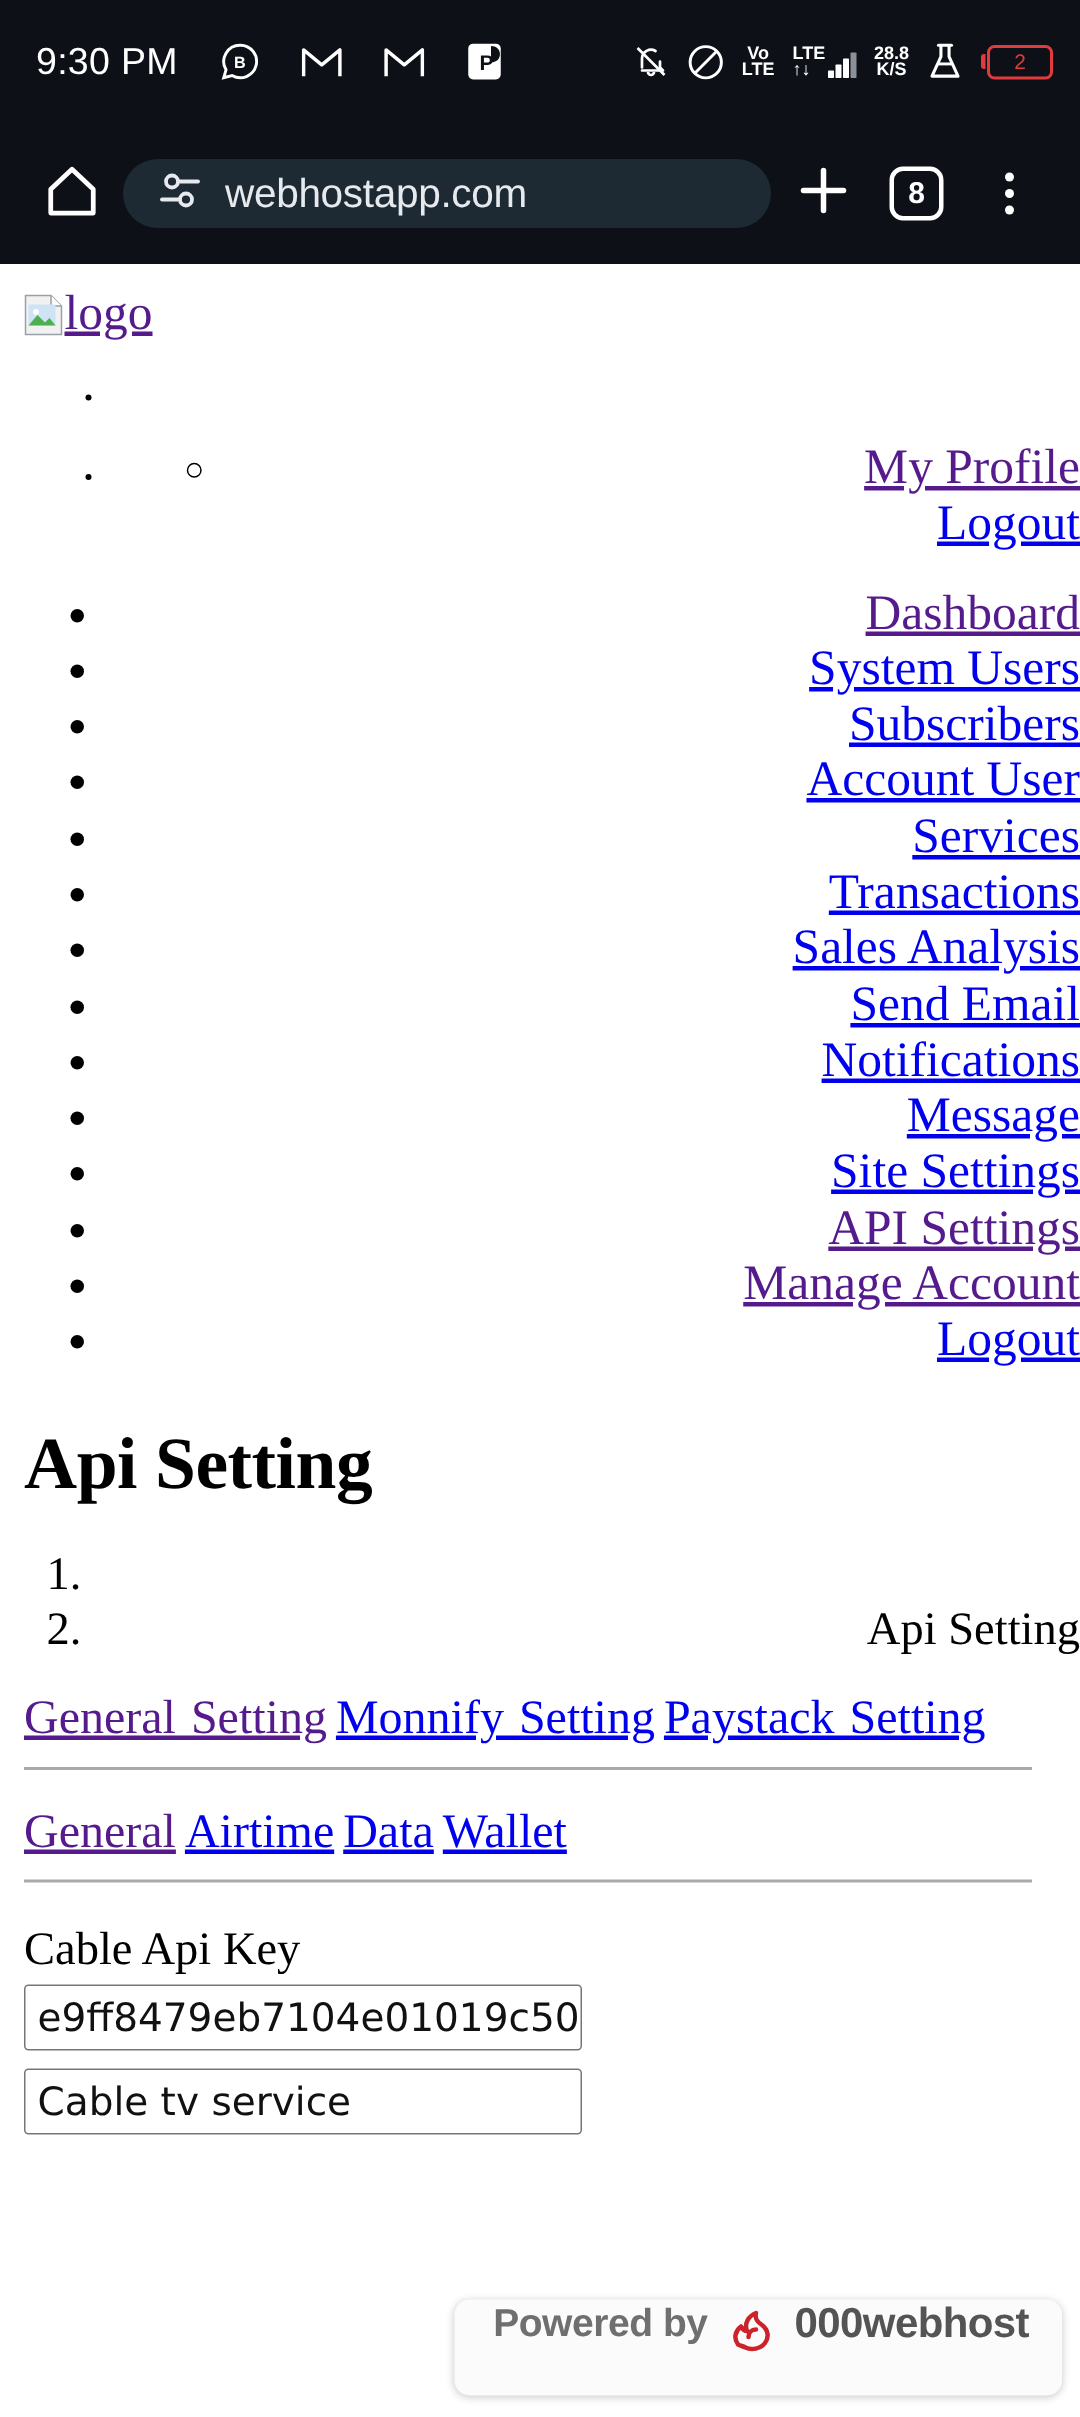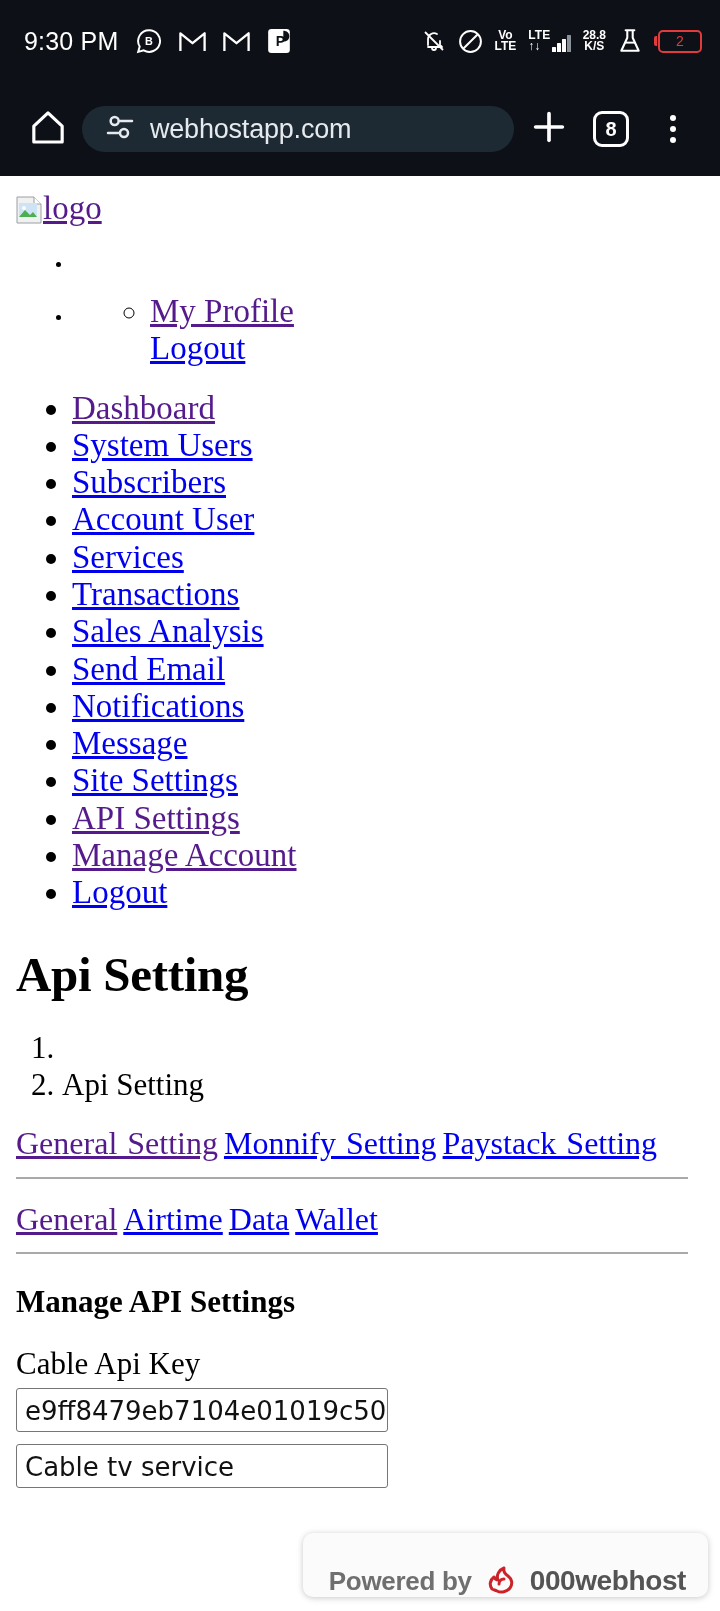--- a/index.html
+++ b/index.html
@@ -16,21 +16,21 @@
     position: relative;
     height: 82px;
     background: #0d1117;
     display: flex;
     align-items: center;
     justify-content: space-between;
     padding: 0 18px 0 24px;
     color: #ffffff;
     font-family: "Liberation Sans", sans-serif;
   }
-  .sb-left { display: flex; align-items: center; gap: 17px; }
+  .sb-left { display: flex; align-items: center; gap: 28px; }
   .sb-right { display: flex; align-items: center; gap: 12px; justify-content: space-between; }
   .sb-clock { font-size: 25px; font-weight: 400; letter-spacing: .2px; }
   .sb-ico { display: inline-flex; align-items: center; justify-content: center; }
 
   .icon-volte { font-size: 12px; line-height: 11px; font-weight: 700; text-align: center; }
   .icon-lte-wrap { display: flex; align-items: flex-end; gap: 2px; }
   .icon-lte-txt { font-size: 12px; line-height: 11px; font-weight: 700; text-align: left; }
   .bars { display: flex; align-items: flex-end; gap: 1.5px; height: 17px; }
   .bars i { display: block; width: 3.5px; background: #fff; border-radius: .5px; }
   .bars i:nth-child(1) { height: 5px; }
@@ -105,21 +105,21 @@
   a.visited { color: #551a8b; }
 
   .logo-line { padding: 14px 0 0 16px; font-size: 32px; }
   .broken-img {
     display: inline-block; width: 26px; height: 28px;
     vertical-align: -5px; margin-right: 1px;
     position: relative;
   }
   .logo-link { font-size: 33px; }
 
-  ul, ol { margin: 0; padding: 0; }
+  ul, ol { margin: 0; padding: 0; text-align: right; }
   .top-ul { list-style: disc; margin: 28px 0 0 0; padding-left: 72px; }
   .top-ul > li { margin: 0; padding: 0; }
   .top-ul > li.empty-li { height: 38px; }
   .inner-ul { list-style: circle; padding-left: 78px; margin: 0; }
   .inner-ul li { font-size: 33px; line-height: 1.13; }
 
   .main-nav {
     list-style: disc;
     padding-left: 72px;
     margin: 22px 0 16px 0;
@@ -185,21 +185,21 @@
   .webhost-badge {
     position: absolute;
     right: 12px;
     bottom: 14px;
     height: 64px;
     min-width: 378px;
     background: #fbfbfb;
     border-radius: 10px;
     box-shadow: 0 1px 6px rgba(0,0,0,.22);
     display: flex;
-    align-items: flex-end;
+    align-items: flex-start;
     gap: 10px;
     padding: 0 22px 0 26px;
     font-family: "Liberation Sans", sans-serif;
   }
   .webhost-powered { color: #6f6f6f; font-size: 26px; font-weight: 700; letter-spacing: -.3px; }
   .webhost-name { color: #545454; font-size: 28px; font-weight: 700; letter-spacing: -.4px; }
   .webhost-logo { width: 38px; height: 38px; flex: 0 0 auto; }
 </style>
 </head>
 <body>
@@ -389,21 +389,20 @@
   </div>
 
   <hr class="sep">
 
   <div class="tabrow">
     <a href="#" class="visited">General</a><a href="#" class="unvisited">Airtime</a><a href="#" class="unvisited">Data</a><a href="#" class="unvisited">Wallet</a>
   </div>
 
   <hr class="sep">
 
-  <h3 class="section-title">Manage API Settings</h3>
 
   <div class="field">
     <span class="field-label">Cable Api Key</span>
     <span class="field-input">e9ff8479eb7104e01019c503ab</span>
   </div>
 
   <div class="field field2">
     <span class="field-input">Cable tv service</span>
   </div>
 

